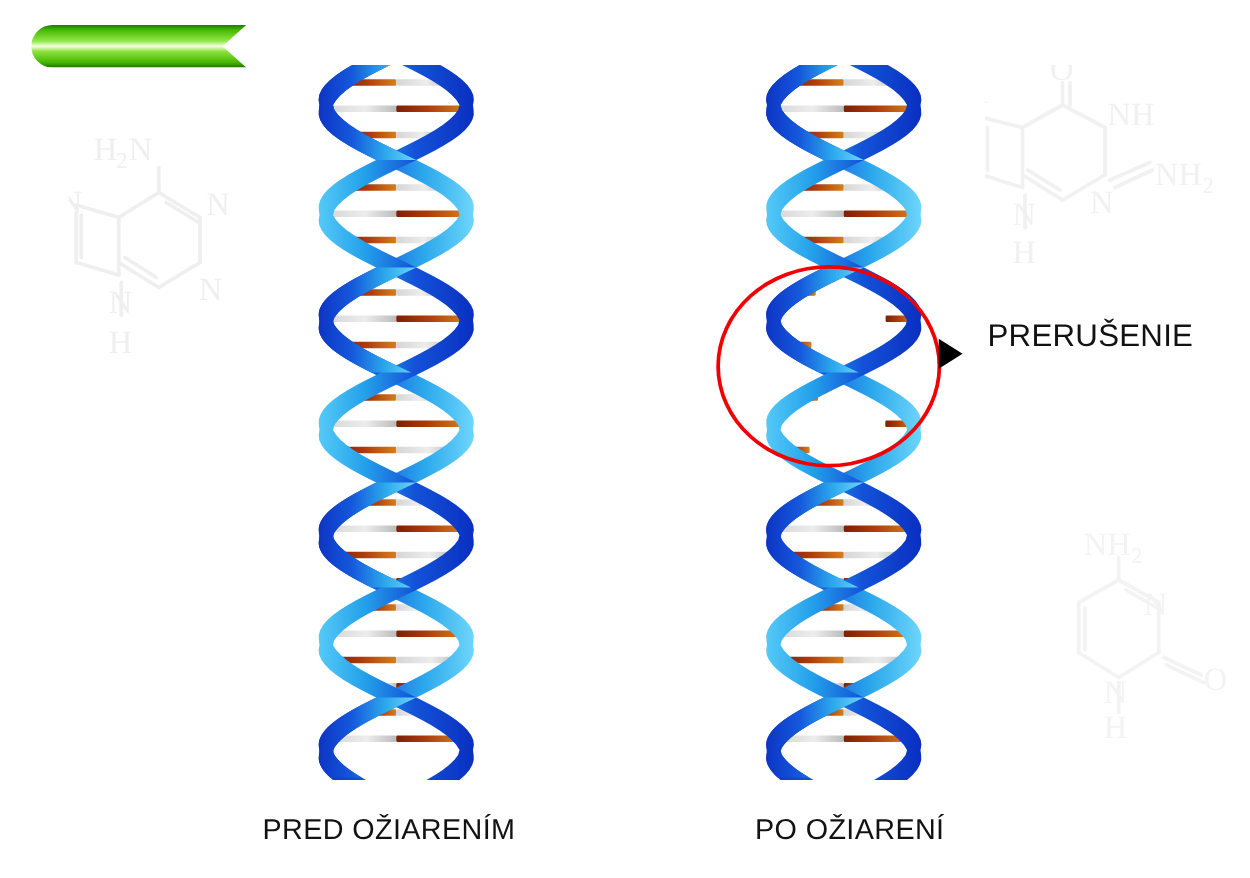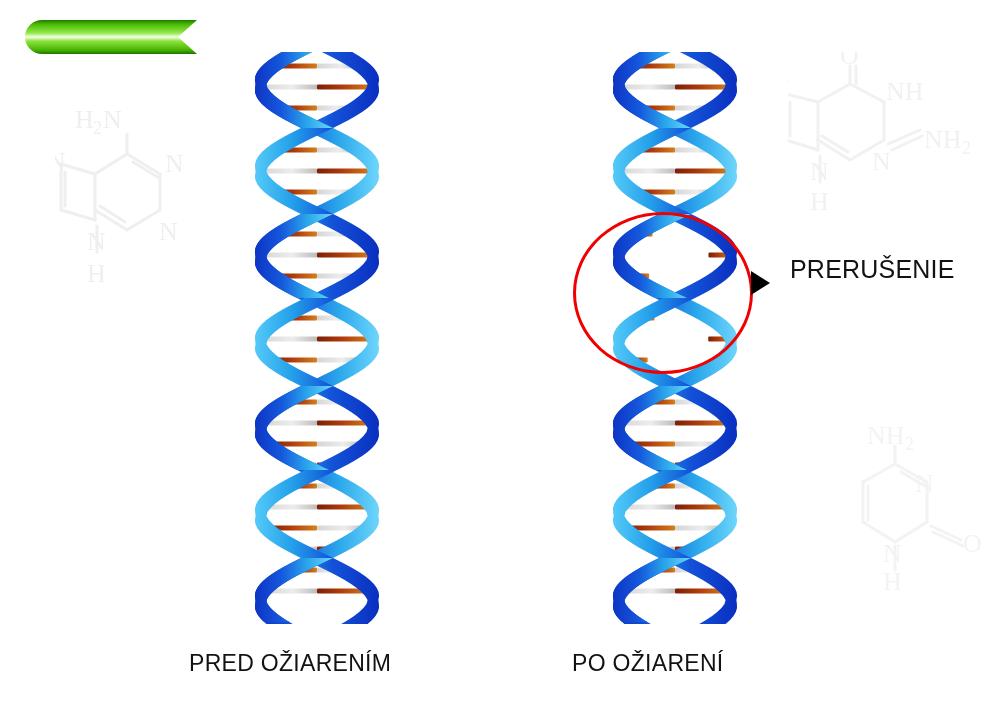--- a/index.html
+++ b/index.html
@@ -52,22 +52,22 @@
     white-space:nowrap;
   }
 
   
   .caption {
     position:absolute; top:650px;
     font-size:23px; color:#121212;
     letter-spacing:.3px; white-space:nowrap;
     font-family:"Liberation Sans", sans-serif;
   }
-  .caption-before { left:189px;text-align:center; }
-  .caption-after  { left:572px; }
+  .caption-before { left:210px;text-align:center; }
+  .caption-after  { left:604px; }
 </style>
 </head>
 <body>
 
 <div id="stage">
 
   <div class="banner">
     <svg viewBox="0 0 172 34" width="172" height="34">
       <defs>
         <linearGradient id="gban" x1="0" y1="0" x2="0" y2="1">

